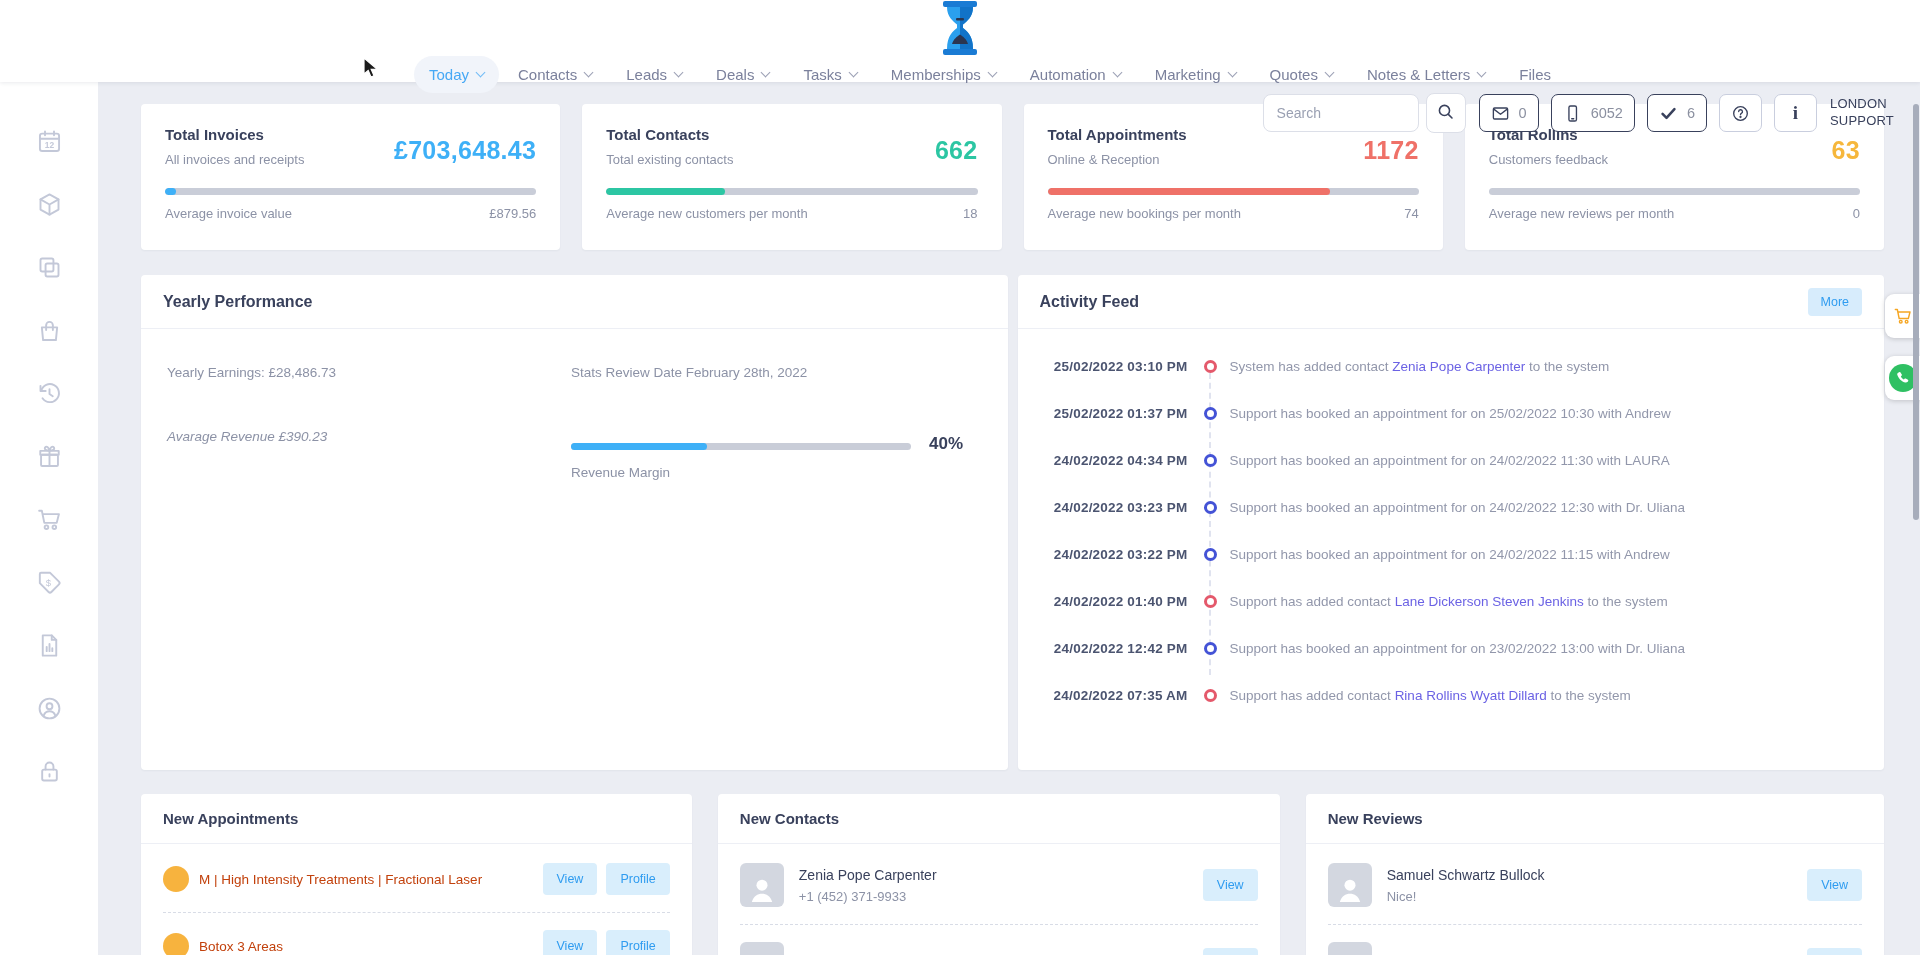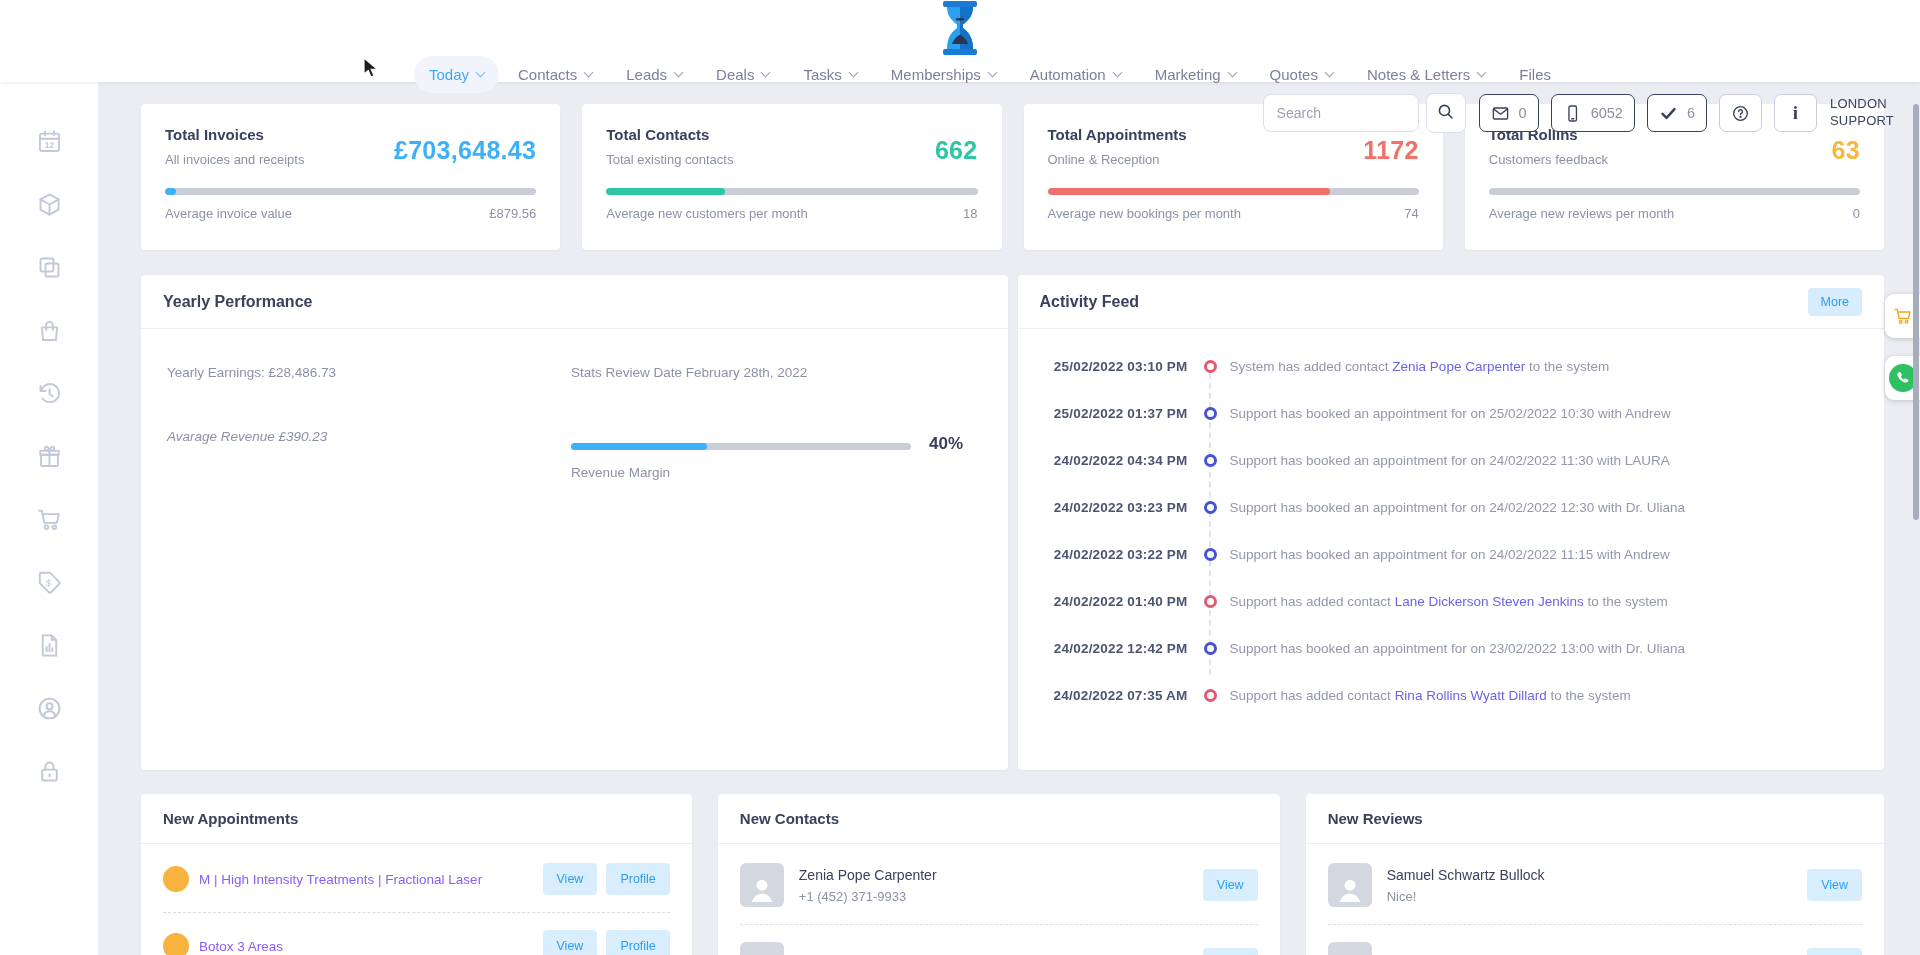--- a/index.html
+++ b/index.html
@@ -78,21 +78,21 @@
   .feed-marker.red { border-color:#e4596b; }
   .feed-text { font-size:13.5px; color:#9297ab; }
   .feed-link { color:#6b62e4; cursor:pointer; }
 
   
   .bottom { position:absolute; left:43px; right:36px; top:712px; height:400px;
             display:grid; grid-template-columns:1fr 1.02fr 1.05fr; gap:26px; }
   .list { padding:2px 22px 0; }
   .list-item { display:flex; align-items:center; padding:17px 0; border-bottom:1px dashed #d8dce6; }
   .appt-avatar { width:26px; height:26px; border-radius:50%; background:#f7b33e; flex:none; margin-right:10px; }
-  .appt-label { font-size:13.5px; color:#8b5cf6; }
+  .appt-label { font-size:13.5px; color:#c2410c; }
   .btns { margin-left:auto; display:flex; gap:9px; }
   .btn { background:#d9eefc; color:#2f9cf0; font-size:12.5px; padding:9px 14px; border-radius:4px;
          cursor:pointer; border:none; font-family:inherit; white-space:nowrap; }
   .c-avatar { width:44px; height:44px; border-radius:6px; background:#d3d7e0; color:#fff; flex:none;
               margin-right:15px; overflow:hidden; display:flex; align-items:flex-end; justify-content:center; }
   .c-avatar svg { width:34px; height:34px; }
   .c-name { font-size:14px; color:#39415c; }
   .c-sub { font-size:13px; color:#8c92a6; margin-top:6px; }
 
   

